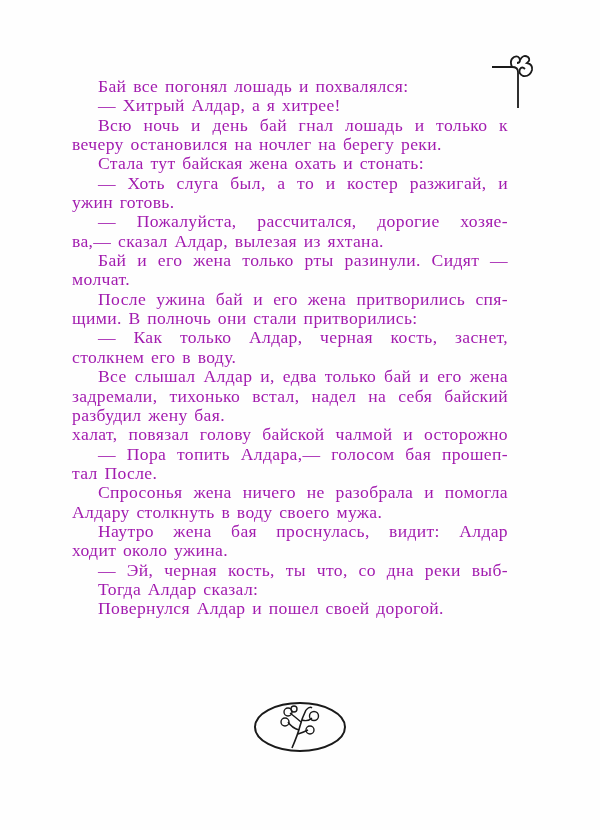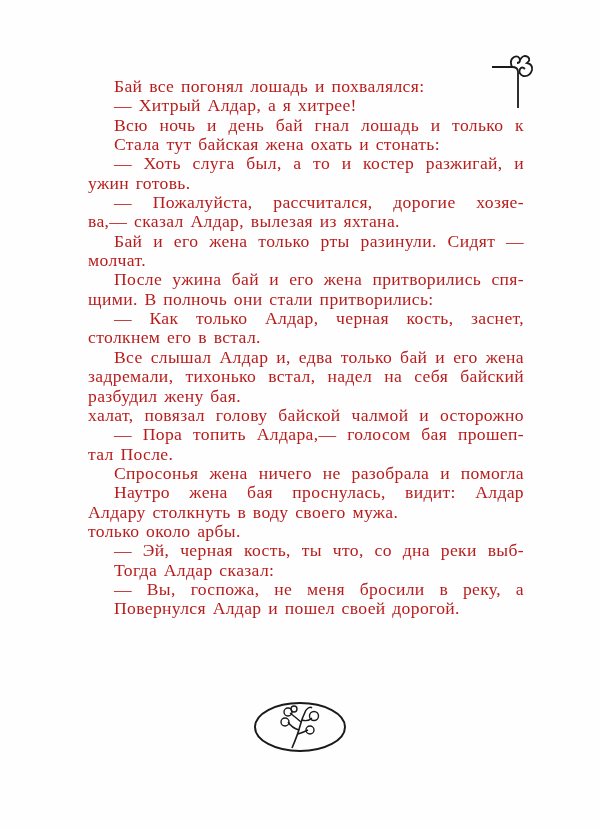--- a/index.html
+++ b/index.html
@@ -1,21 +1,21 @@
 <!DOCTYPE html>
 <html><head>
 <meta charset="utf-8">
 <style>
   html, body { margin: 0; padding: 0; background: #ffffff; }
   body { width: 600px; height: 830px; position: relative; overflow: hidden; }
   .page { position: absolute; left: 0; top: 0; width: 600px; height: 830px; background: #fefefe; }
   .text-block {
-    position: absolute; left: 88px; top: 77px; width: 436px;
+    position: absolute; left: 72px; top: 77px; width: 436px;
     font-family: "Liberation Serif", serif; font-size: 17.6px; line-height: 19.35px;
-    color: #b91c1c; letter-spacing: 0.35px; word-spacing: 2px;
+    color: #a21caf; letter-spacing: 0.35px; word-spacing: 2px;
   }
   .line { display: block; white-space: nowrap; text-align: justify; text-align-last: justify; height: 19.35px; }
   .line.indent { padding-left: 26px; }
   .line.last { text-align-last: left; }
   .ornament-top { position: absolute; left: 492px; top: 50px; width: 60px; height: 60px; }
   .ornament-bottom { position: absolute; left: 252px; top: 700px; width: 96px; height: 54px; }
 </style>
 </head>
 <body>
 
@@ -24,44 +24,44 @@
   <svg class="ornament-top" viewBox="0 0 60 60">
     <path d="M0 17 L20 17 Q26 17 26 22 L26 58" fill="none" stroke="#1a1a1a" stroke-width="1.8"></path>
     <path d="M20 17 Q17 10 22 7 Q27 5 28 10 Q28 13 25 13" fill="none" stroke="#1a1a1a" stroke-width="1.8"></path>
     <path d="M28 10 Q31 4 36 7 Q39 10 35 13 Q41 14 40 20 Q38 27 31 26 Q26 24 28 19 Q30 16 33 19" fill="none" stroke="#1a1a1a" stroke-width="1.8"></path>
   </svg>
 
   <div class="text-block">
     <span class="line indent last">Бай все погонял лошадь и похвалялся:</span>
     <span class="line indent last">— Хитрый Алдар, а я хитрее!</span>
     <span class="line indent">Всю ночь и день бай гнал лошадь и только к</span>
+    <span class="line last">вечеру остановился на ночлег на берегу реки.</span>
     <span class="line indent last">Стала тут байская жена охать и стонать:</span>
     <span class="line indent">— Хоть слуга был, а то и костер разжигай, и</span>
     <span class="line last">ужин готовь.</span>
     <span class="line indent">— Пожалуйста, рассчитался, дорогие хозяе-</span>
     <span class="line last">ва,— сказал Алдар, вылезая из яхтана.</span>
     <span class="line indent">Бай и его жена только рты разинули. Сидят —</span>
     <span class="line last">молчат.</span>
     <span class="line indent">После ужина бай и его жена притворились спя-</span>
     <span class="line last">щими. В полночь они стали притворились:</span>
     <span class="line indent">— Как только Алдар, черная кость, заснет,</span>
-    <span class="line last">столкнем его в встал.</span>
+    <span class="line last">столкнем его в воду.</span>
     <span class="line indent">Все слышал Алдар и, едва только бай и его жена</span>
     <span class="line">задремали, тихонько встал, надел на себя байский</span>
     <span class="line last">разбудил жену бая.</span>
     <span class="line">халат, повязал голову байской чалмой и осторожно</span>
     <span class="line indent">— Пора топить Алдара,— голосом бая прошеп-</span>
     <span class="line last">тал После.</span>
     <span class="line indent">Спросонья жена ничего не разобрала и помогла</span>
+    <span class="line last">Алдару столкнуть в воду своего мужа.</span>
     <span class="line indent">Наутро жена бая проснулась, видит: Алдар</span>
-    <span class="line last">Алдару столкнуть в воду своего мужа.</span>
-    <span class="line last">только около арбы.</span>
+    <span class="line last">ходит около ужина.</span>
     <span class="line indent">— Эй, черная кость, ты что, со дна реки выб-</span>
     <span class="line indent last">Тогда Алдар сказал:</span>
-    <span class="line indent">— Вы, госпожа, не меня бросили в реку, а</span>
     <span class="line indent last">Повернулся Алдар и пошел своей дорогой.</span>
   </div>
 
   <svg class="ornament-bottom" viewBox="0 0 96 54">
     <ellipse cx="48" cy="27" rx="45" ry="24" fill="none" stroke="#1a1a1a" stroke-width="2"></ellipse>
     <path d="M40 48 Q46 34 48 26 Q50 18 54 10" fill="none" stroke="#1a1a1a" stroke-width="1.6"></path>
     <path d="M46 34 Q52 32 56 30" fill="none" stroke="#1a1a1a" stroke-width="1.4"></path>
     <path d="M47 30 Q40 28 36 22" fill="none" stroke="#1a1a1a" stroke-width="1.4"></path>
     <path d="M49 22 Q42 16 38 13" fill="none" stroke="#1a1a1a" stroke-width="1.4"></path>
     <path d="M50 20 Q56 22 60 18" fill="none" stroke="#1a1a1a" stroke-width="1.4"></path>

